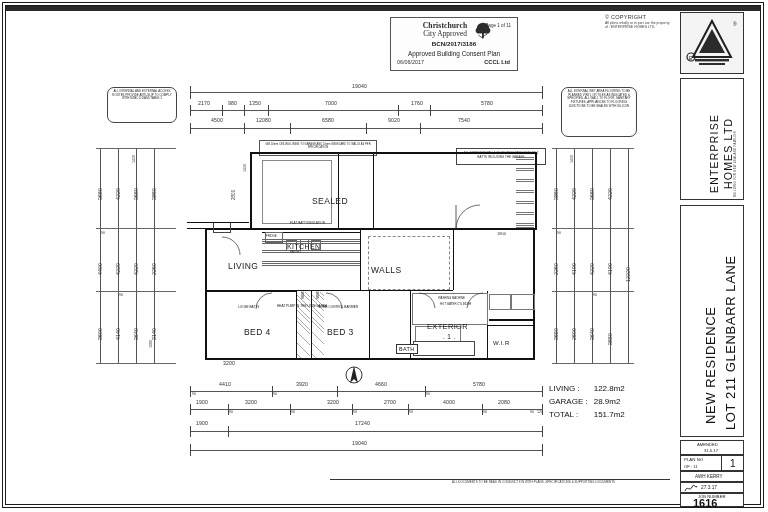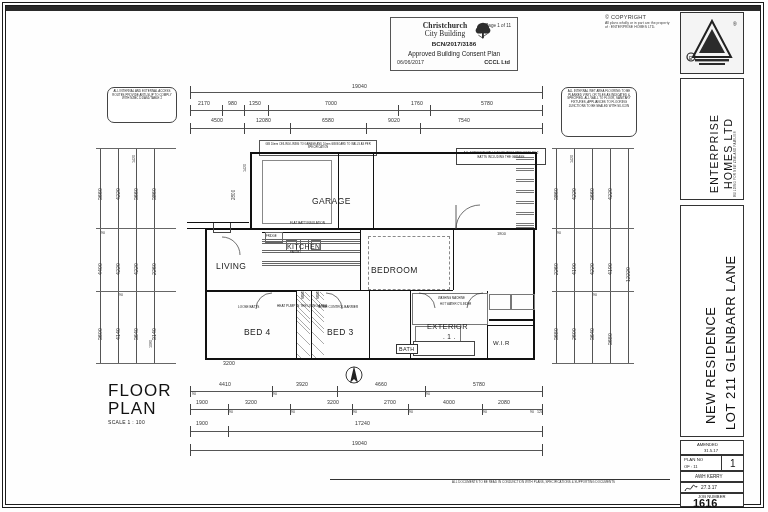--- a/index.html
+++ b/index.html
@@ -110,21 +110,21 @@
 <body>
 
 <div id="sheet">
 
   <div class="abs" id="border-outer"></div>
   <div class="abs" id="border-inner"></div>
   <div class="abs" id="topbar"></div>
 
   <div class="abs" id="stamp">
     <div class="ln1">Christchurch</div>
-    <div class="ln2">City Building</div>
+    <div class="ln2">City Approved</div>
     <div class="pg">Page 1 of 11</div>
     <svg class="tree" viewBox="0 0 20 22">
       <ellipse cx="10" cy="8" rx="8" ry="7" fill="#2d2d2d"></ellipse>
       <ellipse cx="5" cy="11" rx="4.5" ry="4" fill="#2d2d2d"></ellipse>
       <ellipse cx="15" cy="11" rx="4.5" ry="4" fill="#2d2d2d"></ellipse>
       <rect x="8.7" y="13" width="2.4" height="8" fill="#2d2d2d"></rect>
       <path d="M9.9 21 L4 17 M9.9 19 L16 15" stroke="#2d2d2d" stroke-width="1" fill="none"></path>
     </svg>
     <div class="bcn">BCN/2017/3186</div>
     <div class="app">Approved Building Consent Plan</div>
@@ -272,24 +272,24 @@
   <svg class="abs" style="left:325px;top:292px;" width="18" height="18">
     <path d="M1 1 A 16 16 0 0 1 17 17" stroke="#333" stroke-width=".7" fill="none"></path>
   </svg>
   <svg class="abs" style="left:418px;top:292px;" width="18" height="17">
     <path d="M1 1 A 16 16 0 0 1 17 16" stroke="#333" stroke-width=".7" fill="none"></path>
   </svg>
   <svg class="abs" style="left:466px;top:292px;" width="18" height="17">
     <path d="M17 1 A 16 16 0 0 0 1 16" stroke="#333" stroke-width=".7" fill="none"></path>
   </svg>
 
-  <div class="rl" style="left:312px;top:196px;">GARAGE</div>
+  <div class="rl" style="left:312px;top:196px;">SEALED</div>
   <div class="rl" style="left:287px;top:243px;font-size:7px;">KITCHEN</div>
-  <div class="rl" style="left:216px;top:261px;">LIVING</div>
-  <div class="rl" style="left:371px;top:265px;">BEDROOM</div>
+  <div class="rl" style="left:228px;top:261px;">LIVING</div>
+  <div class="rl" style="left:371px;top:265px;">WALLS</div>
   <div class="rl" style="left:244px;top:327px;">BED 4</div>
   <div class="rl" style="left:327px;top:327px;text-align:right;">BED 3</div>
   <div class="rl" style="left:427px;top:322px;font-size:7.4px;">EXTERIOR</div>
   <div class="rl" style="left:443px;top:333px;font-size:6.4px;">. 1 .</div>
   <div class="rl" style="left:493px;top:340px;font-size:6px;">W.I.R</div>
   <div class="rl" style="left:396px;top:344px;font-size:5.4px;border:.6px solid #333;padding:1px 2px;background:#fff;">BATH</div>
 
   <div class="rl-sm" style="left:277px;top:304px;font-size:3.2px;">HEAT PUMP IN THE LIVING AREA</div>
   <div class="rl-sm" style="left:238px;top:305px;font-size:3.1px;">LOOSE BATTS</div>
   <div class="rl-sm" style="left:318px;top:305px;font-size:3.1px;">NOISE CONTROL BARRIER</div>
@@ -448,23 +448,34 @@
   <div class="txt dim" style="left:355px;top:421px;">17240</div>
   <div class="tick" style="left:190px;top:426px;height:11px;"></div>
   <div class="tick" style="left:228px;top:426px;height:11px;"></div>
   <div class="tick" style="left:542px;top:426px;height:11px;"></div>
 
   <div class="ln hl" style="left:190px;top:450px;width:352px;background:#555;"></div>
   <div class="txt dim" style="left:352px;top:441px;">19040</div>
   <div class="tick" style="left:190px;top:444px;height:12px;"></div>
   <div class="tick" style="left:542px;top:444px;height:12px;"></div>
 
-  <div class="abs" id="fp-title">
-    <div class="t1">FLOOR</div>
-    <div class="t1">PLAN</div>
-    <div class="t2">SCALE 1 : 100</div>
-  </div>
-
+
+  <table class="abs" id="areas" cellspacing="0">
+    <tbody>
+        <tr>
+      <td class="k">LIVING :</td>
+      <td>122.8m2</td>
+    </tr>
+    <tr>
+      <td class="k">GARAGE :</td>
+      <td>28.9m2</td>
+    </tr>
+    <tr>
+      <td class="k">TOTAL :</td>
+      <td>151.7m2</td>
+    </tr>
+  </tbody>
+    </table>
 
   <div class="ln hl" style="left:330px;top:479px;width:340px;background:#333;height:1.4px;"></div>
   <div class="txt" id="footer">ALL DOCUMENTS TO BE READ IN CONJUNCTION WITH PLANS, SPECIFICATIONS &amp; SUPPORTING DOCUMENTS</div>
 
 </div>
 
 </body></html>

